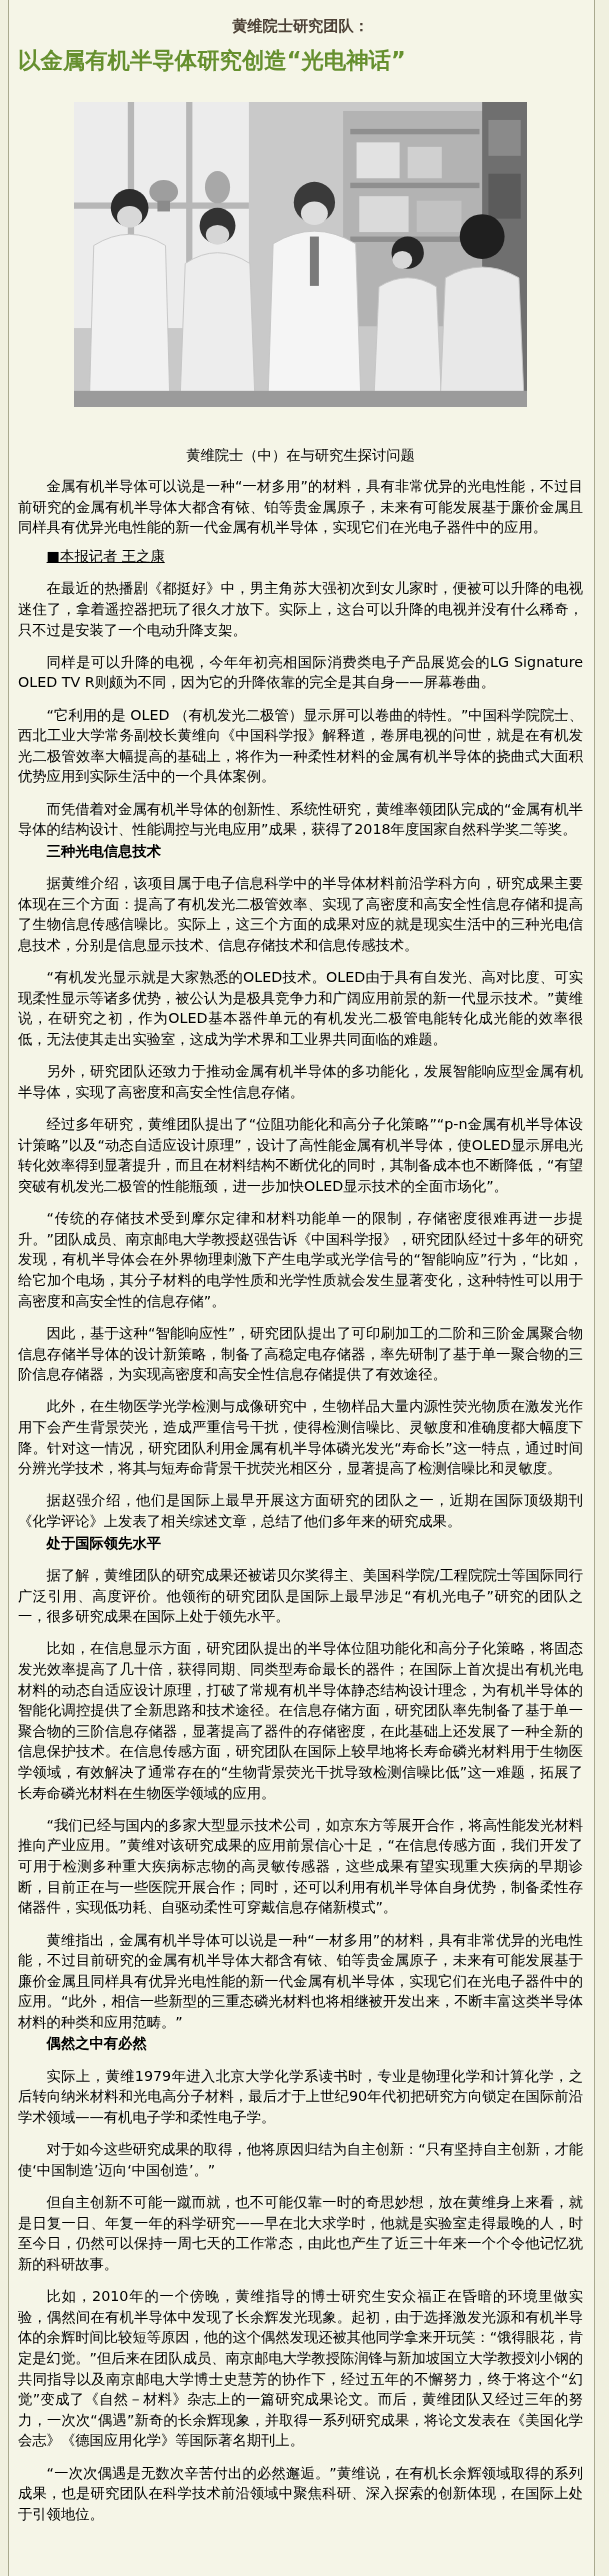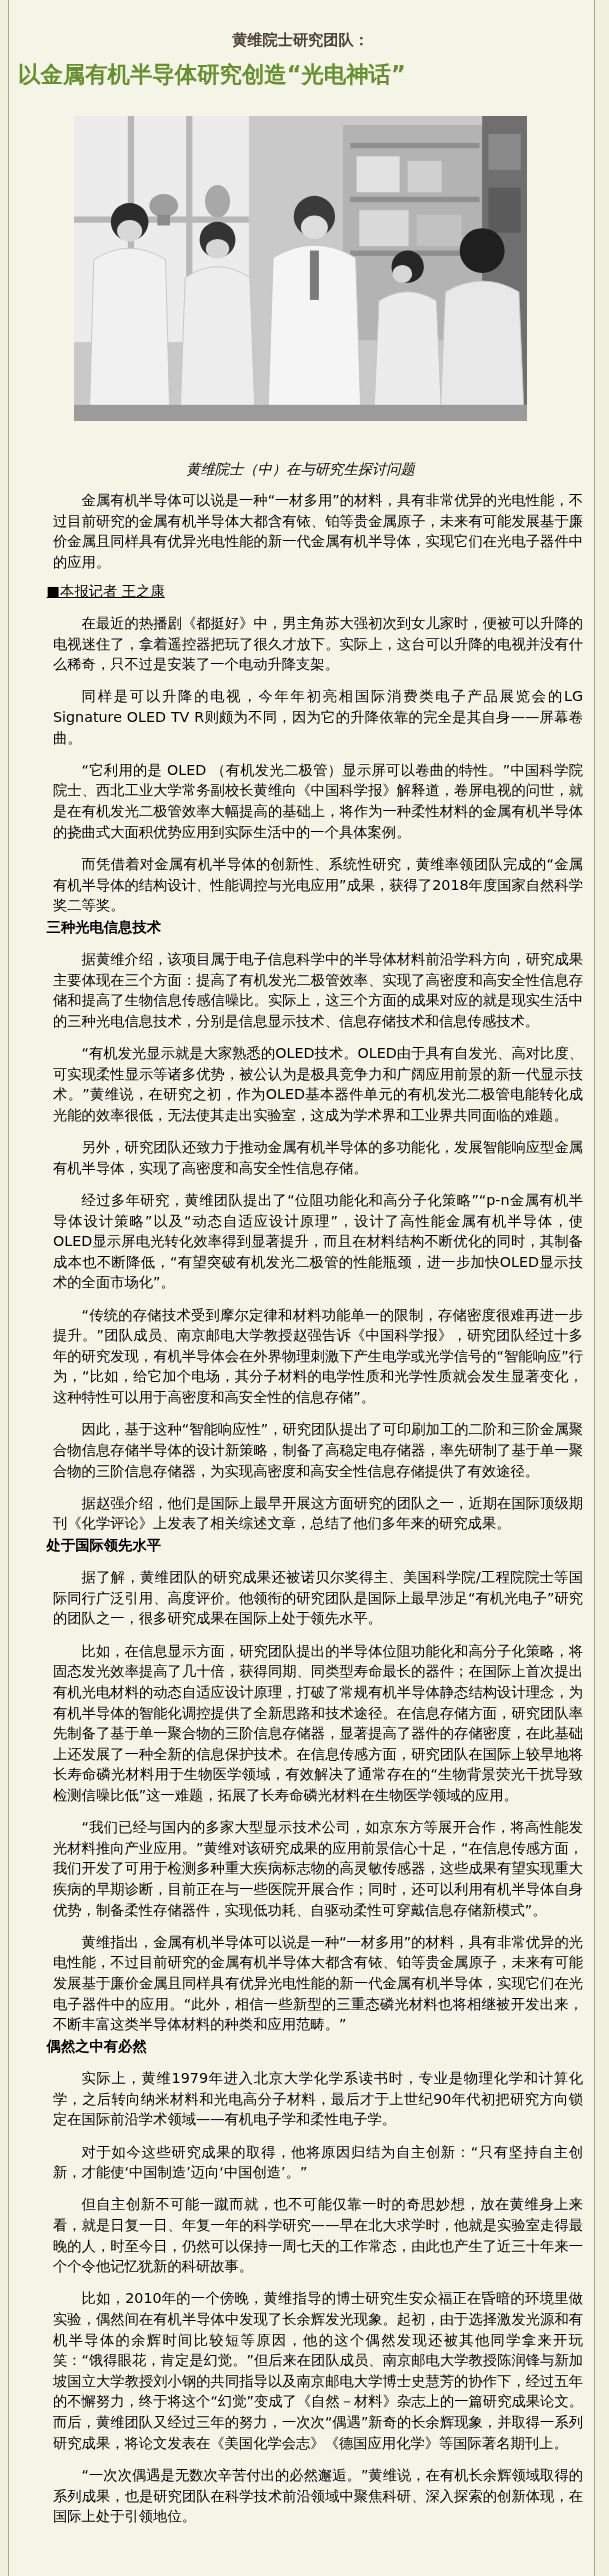--- a/index.html
+++ b/index.html
@@ -24,50 +24,49 @@
     background:var(--sheet-bg);
     border-left:0.9px solid var(--rule-color);
     border-right:0.9px solid var(--rule-color);
     padding:12.6px 10.8px 18px 9px;
   }
   .pretitle{
     text-align:center;
     font-weight:bold;
     font-size:15.2px;
     color:var(--pretitle-brown);
-    margin-top:17px;
+    margin-top:3px;
   }
   .title{
     text-align:left;
     font-weight:bold;
     font-size:22.4px;
     line-height:29px;
     color:var(--title-green);
     margin:9px 0 0 0;
   }
   .photo-wrap{
     width:453px;
     height:305px;
     margin:27px auto 0 auto;
     background:#cfcfcf;
     overflow:hidden;
   }
   .caption{
     text-align:center;
     font-size:14.3px;
     margin:39px 0 7.2px 0;
-    font-style:italic;
   }
   .block{
     font-size:14.3px;
     line-height:20.6px;
     text-align:justify;
     text-indent:2em;
   }
-  .paragraph{margin-top:11.7px;margin-left:35px;}
+  .paragraph{margin-top:11.7px;}
   .byline{
     margin-top:8px;
     font-weight:normal;
     text-decoration:underline;
   }
   .heading{
     margin-top:1px;
     font-weight:bold;
   }
 </style>
@@ -145,20 +144,21 @@
       <div class="block paragraph">同样是可以升降的电视，今年年初亮相国际消费类电子产品展览会的LG Signature OLED TV R则颇为不同，因为它的升降依靠的完全是其自身——屏幕卷曲。</div>
       <div class="block paragraph">“它利用的是 OLED （有机发光二极管）显示屏可以卷曲的特性。”中国科学院院士、西北工业大学常务副校长黄维向《中国科学报》解释道，卷屏电视的问世，就是在有机发光二极管效率大幅提高的基础上，将作为一种柔性材料的金属有机半导体的挠曲式大面积优势应用到实际生活中的一个具体案例。</div>
       <div class="block paragraph">而凭借着对金属有机半导体的创新性、系统性研究，黄维率领团队完成的“金属有机半导体的结构设计、性能调控与光电应用”成果，获得了2018年度国家自然科学奖二等奖。</div>
       <div class="block heading">三种光电信息技术</div>
       <div class="block paragraph">据黄维介绍，该项目属于电子信息科学中的半导体材料前沿学科方向，研究成果主要体现在三个方面：提高了有机发光二极管效率、实现了高密度和高安全性信息存储和提高了生物信息传感信噪比。实际上，这三个方面的成果对应的就是现实生活中的三种光电信息技术，分别是信息显示技术、信息存储技术和信息传感技术。</div>
       <div class="block paragraph">“有机发光显示就是大家熟悉的OLED技术。OLED由于具有自发光、高对比度、可实现柔性显示等诸多优势，被公认为是极具竞争力和广阔应用前景的新一代显示技术。”黄维说，在研究之初，作为OLED基本器件单元的有机发光二极管电能转化成光能的效率很低，无法使其走出实验室，这成为学术界和工业界共同面临的难题。</div>
       <div class="block paragraph">另外，研究团队还致力于推动金属有机半导体的多功能化，发展智能响应型金属有机半导体，实现了高密度和高安全性信息存储。</div>
       <div class="block paragraph">经过多年研究，黄维团队提出了“位阻功能化和高分子化策略”“p-n金属有机半导体设计策略”以及“动态自适应设计原理”，设计了高性能金属有机半导体，使OLED显示屏电光转化效率得到显著提升，而且在材料结构不断优化的同时，其制备成本也不断降低，“有望突破有机发光二极管的性能瓶颈，进一步加快OLED显示技术的全面市场化”。</div>
       <div class="block paragraph">“传统的存储技术受到摩尔定律和材料功能单一的限制，存储密度很难再进一步提升。”团队成员、南京邮电大学教授赵强告诉《中国科学报》，研究团队经过十多年的研究发现，有机半导体会在外界物理刺激下产生电学或光学信号的“智能响应”行为，“比如，给它加个电场，其分子材料的电学性质和光学性质就会发生显著变化，这种特性可以用于高密度和高安全性的信息存储”。</div>
       <div class="block paragraph">因此，基于这种“智能响应性”，研究团队提出了可印刷加工的二阶和三阶金属聚合物信息存储半导体的设计新策略，制备了高稳定电存储器，率先研制了基于单一聚合物的三阶信息存储器，为实现高密度和高安全性信息存储提供了有效途径。</div>
+      <div class="block paragraph">此外，在生物医学光学检测与成像研究中，生物样品大量内源性荧光物质在激发光作用下会产生背景荧光，造成严重信号干扰，使得检测信噪比、灵敏度和准确度都大幅度下降。针对这一情况，研究团队利用金属有机半导体磷光发光“寿命长”这一特点，通过时间分辨光学技术，将其与短寿命背景干扰荧光相区分，显著提高了检测信噪比和灵敏度。</div>
       <div class="block paragraph">据赵强介绍，他们是国际上最早开展这方面研究的团队之一，近期在国际顶级期刊《化学评论》上发表了相关综述文章，总结了他们多年来的研究成果。</div>
       <div class="block heading">处于国际领先水平</div>
       <div class="block paragraph">据了解，黄维团队的研究成果还被诺贝尔奖得主、美国科学院/工程院院士等国际同行广泛引用、高度评价。他领衔的研究团队是国际上最早涉足“有机光电子”研究的团队之一，很多研究成果在国际上处于领先水平。</div>
       <div class="block paragraph">比如，在信息显示方面，研究团队提出的半导体位阻功能化和高分子化策略，将固态发光效率提高了几十倍，获得同期、同类型寿命最长的器件；在国际上首次提出有机光电材料的动态自适应设计原理，打破了常规有机半导体静态结构设计理念，为有机半导体的智能化调控提供了全新思路和技术途径。在信息存储方面，研究团队率先制备了基于单一聚合物的三阶信息存储器，显著提高了器件的存储密度，在此基础上还发展了一种全新的信息保护技术。在信息传感方面，研究团队在国际上较早地将长寿命磷光材料用于生物医学领域，有效解决了通常存在的“生物背景荧光干扰导致检测信噪比低”这一难题，拓展了长寿命磷光材料在生物医学领域的应用。</div>
       <div class="block paragraph">“我们已经与国内的多家大型显示技术公司，如京东方等展开合作，将高性能发光材料推向产业应用。”黄维对该研究成果的应用前景信心十足，“在信息传感方面，我们开发了可用于检测多种重大疾病标志物的高灵敏传感器，这些成果有望实现重大疾病的早期诊断，目前正在与一些医院开展合作；同时，还可以利用有机半导体自身优势，制备柔性存储器件，实现低功耗、自驱动柔性可穿戴信息存储新模式”。</div>
       <div class="block paragraph">黄维指出，金属有机半导体可以说是一种“一材多用”的材料，具有非常优异的光电性能，不过目前研究的金属有机半导体大都含有铱、铂等贵金属原子，未来有可能发展基于廉价金属且同样具有优异光电性能的新一代金属有机半导体，实现它们在光电子器件中的应用。“此外，相信一些新型的三重态磷光材料也将相继被开发出来，不断丰富这类半导体材料的种类和应用范畴。”</div>
       <div class="block heading">偶然之中有必然</div>
       <div class="block paragraph">实际上，黄维1979年进入北京大学化学系读书时，专业是物理化学和计算化学，之后转向纳米材料和光电高分子材料，最后才于上世纪90年代初把研究方向锁定在国际前沿学术领域——有机电子学和柔性电子学。</div>
       <div class="block paragraph">对于如今这些研究成果的取得，他将原因归结为自主创新：“只有坚持自主创新，才能使‘中国制造’迈向‘中国创造’。”</div>
       <div class="block paragraph">但自主创新不可能一蹴而就，也不可能仅靠一时的奇思妙想，放在黄维身上来看，就是日复一日、年复一年的科学研究——早在北大求学时，他就是实验室走得最晚的人，时至今日，仍然可以保持一周七天的工作常态，由此也产生了近三十年来一个个令他记忆犹新的科研故事。</div>

